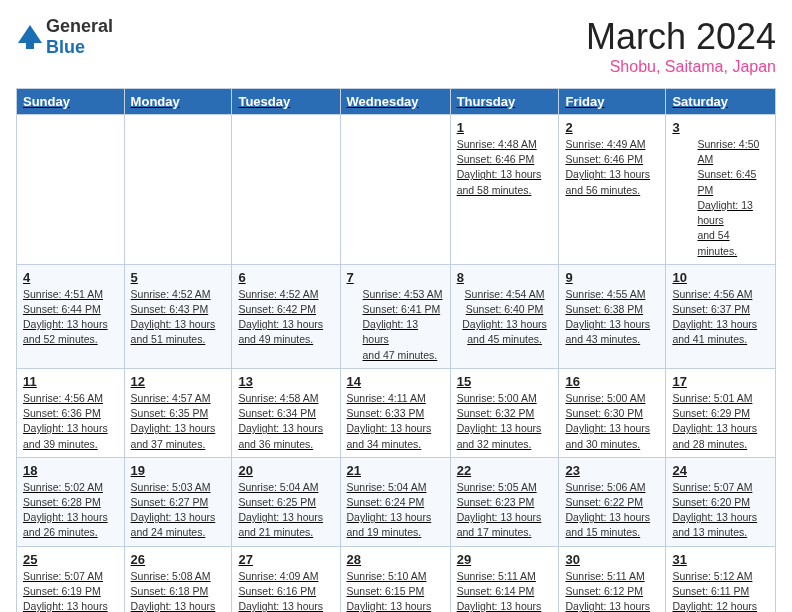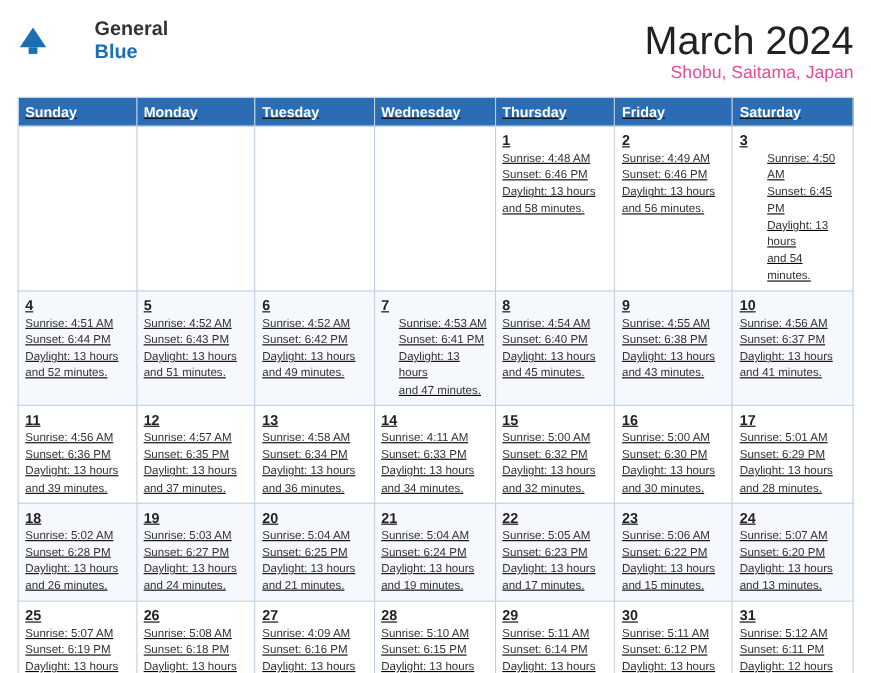--- a/index.html
+++ b/index.html
@@ -12,21 +12,20 @@
     }
     .header {
       display: flex;
       justify-content: space-between;
       align-items: flex-start;
       margin-bottom: 12px;
     }
     .logo {
       display: flex;
       align-items: center;
-      gap: 40px;
     }
     .logo-text-general {
       font-size: 18px;
       font-weight: bold;
       color: #333;
     }
     .logo-text-blue {
       font-size: 18px;
       font-weight: bold;
       color: #1a6eb5;
@@ -174,21 +173,21 @@
         </td>
         <td>
           <span class="day-number">7</span>
           <div class="day-info" style="white-space: pre-line; margin-left: 16px;">Sunrise: 4:53 AM
 Sunset: 6:41 PM
 Daylight: 13 hours
 and 47 minutes.</div>
         </td>
         <td>
           <span class="day-number">8</span>
-          <div class="day-info" style="white-space: pre-line;">Sunrise: 4:54 AM
+          <div class="day-info" style="white-space: pre-line; text-align: center;">Sunrise: 4:54 AM
 Sunset: 6:40 PM
 Daylight: 13 hours
 and 45 minutes.</div>
         </td>
         <td>
           <span class="day-number">9</span>
           <div class="day-info" style="white-space: pre-line;">Sunrise: 4:55 AM
 Sunset: 6:38 PM
 Daylight: 13 hours
 and 43 minutes.</div>

